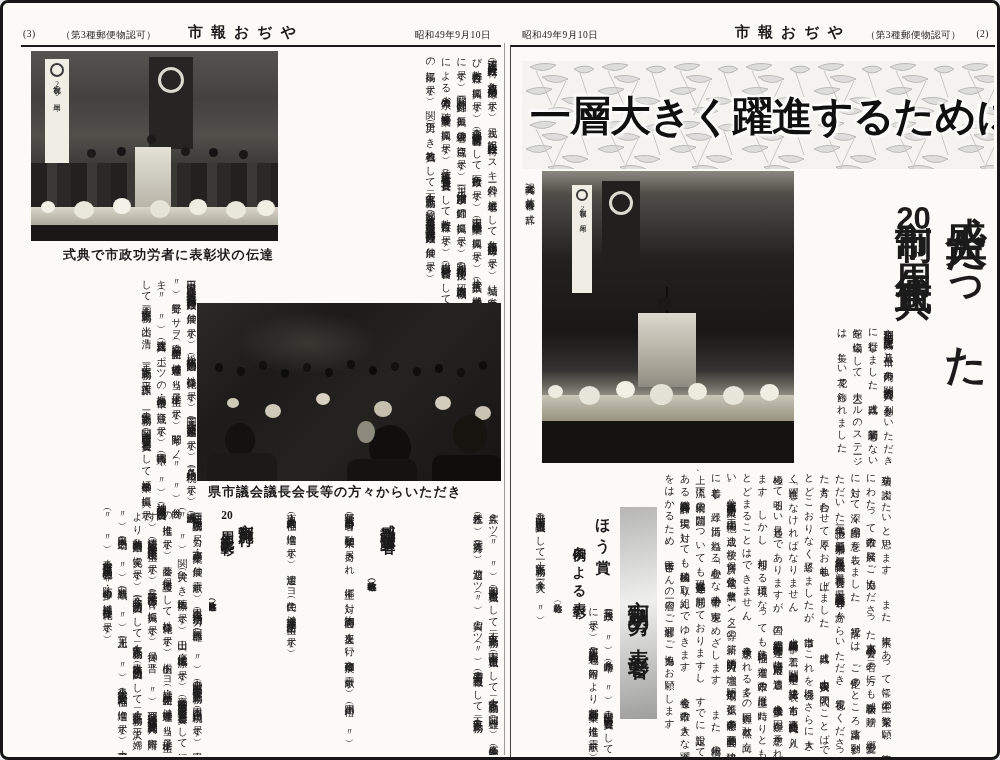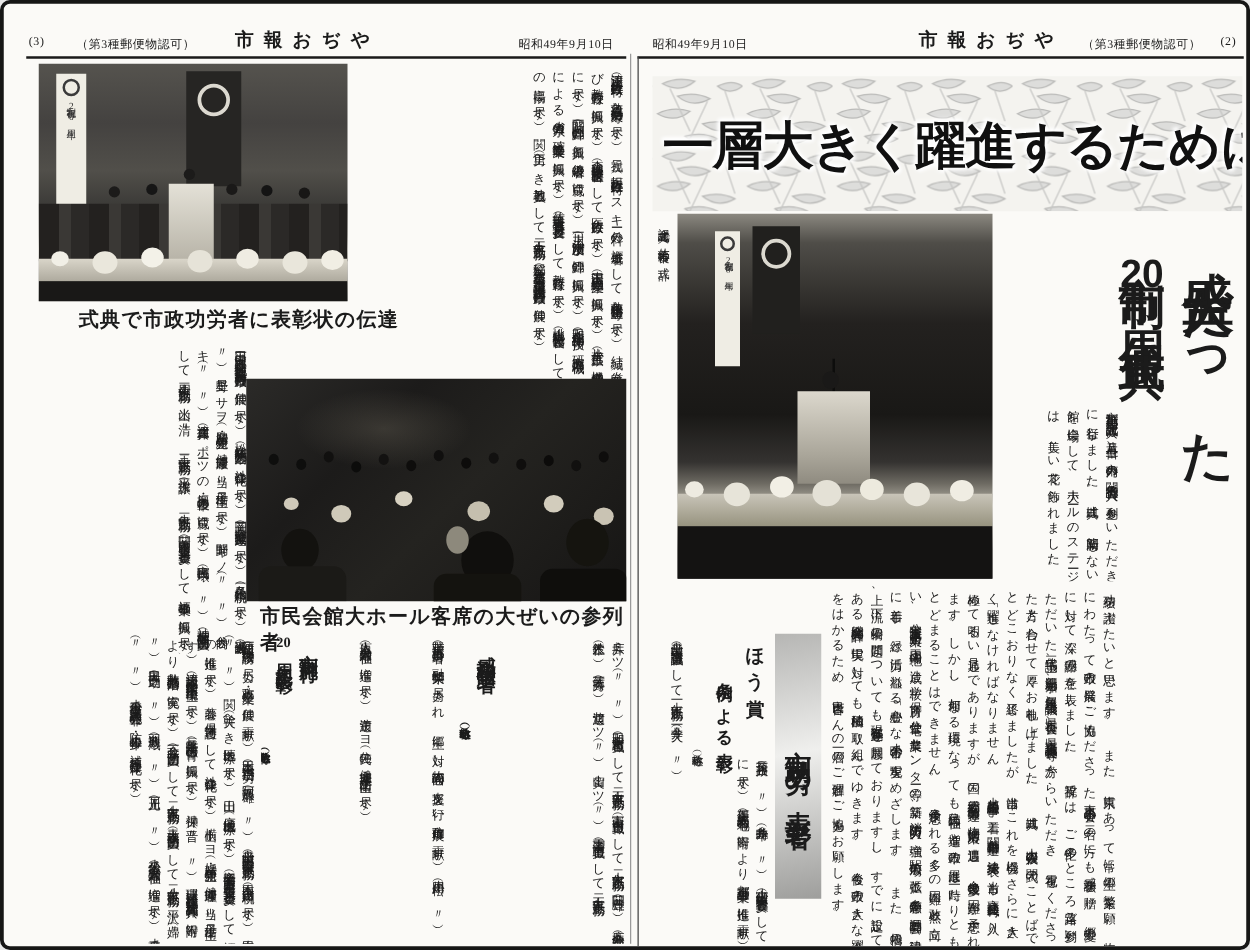--- a/index.html
+++ b/index.html
@@ -4,21 +4,21 @@
 <style>
   html,body{margin:0;padding:0;background:#e8e8e8;}
   #stage{position:relative;width:1000px;height:760px;background:#fbfaf7;border:3px solid #161616;border-radius:8px;overflow:hidden;box-sizing:border-box;
          font-family:"Liberation Serif","DejaVu Serif",serif;color:#1b1b1b;}
   .abs{position:absolute;}
   .v{writing-mode:vertical-rl;text-orientation:upright;}
   .names{font-size:10px;line-height:15.5px;letter-spacing:1px;overflow:hidden;text-align:start;}
   .small-hdr{font-size:9.5px;letter-spacing:.5px;}
   .masthead{font-size:15px;font-weight:bold;letter-spacing:8px;text-align:center;}
   .rule{background:#1a1a1a;}
-  .cap{font-size:16px;font-weight:bold;letter-spacing:1px;}
+  .cap{font-size:13px;font-weight:bold;letter-spacing:1px;}
   .photo{overflow:hidden;}
   
   #pageL{left:18px;top:12px;width:482px;height:740px;}
   #pageR{left:505px;top:12px;width:487px;height:740px;}
   .bottomflex{display:flex;flex-direction:row-reverse;gap:4px;}
   .sec-hdr{font-weight:bold;overflow:hidden;}
   .sec-hdr .l1{font-size:15px;letter-spacing:3px;padding-top:8px;font-weight:bold;}
   .sec-hdr .l2{font-size:14px;letter-spacing:2px;padding-top:24px;font-weight:bold;}
   .sec-hdr .l3{font-size:9px;padding-top:70px;letter-spacing:0;}
   .tcy{text-combine-upright:all;font-size:.85em;}
@@ -69,21 +69,21 @@
     <div class="abs v names" style="left:10px;top:258px;width:168px;height:250px;line-height:15px;">田中健一郎（連絡長・地区振興会長等自治行政の伸展に尽す）　松永祐成（防犯活動と社会浄化に尽す）　岡元義一（交通安全運動に尽す）　三条久松（納税に尽す）　安達鉄太郎（〃　〃）　星野ミサヲ（助産婦・新生児の健康管理に当り母子衛生に尽す）　間野キノ（〃　〃）　谷内サキ（〃　〃）　渡辺真作（スポーツの振興・後輩の育成に尽す）　宮嶋民壌（〃　〃）　神林増太郎（消防団員として三十四年以上勤務）　米山　清（〃　三十二年以上勤務）　平沢譲作（〃　三十年以上勤務）　関口藤内（民生委員・児童委員として福祉事業の振興に尽す）</div>
 
     <div class="abs photo" style="left:176px;top:288px;width:304px;height:178px;background:linear-gradient(135deg,#2b2a28 0%,#1c1b1a 30%,#242320 55%,#161514 100%);">
       <div class="abs" style="left:40px;top:8px;width:140px;height:64px;background:radial-gradient(closest-side,rgba(120,114,100,0.33),rgba(0,0,0,0));"></div>
       <div class="abs" style="left:18px;top:60px;width:8px;height:9px;border-radius:50%;background:#0e0e0d;box-shadow:22px 4px 0 #0e0e0d,44px -2px 0 #11100f,66px 6px 0 #0c0c0b,88px 0 0 #131211,110px 5px 0 #0e0d0c,132px -3px 0 #100f0e,154px 3px 0 #0d0c0b,176px -1px 0 #121110,198px 4px 0 #0f0e0d,220px 1px 0 #0c0b0a,242px 5px 0 #11100f,264px -2px 0 #0e0d0c;"></div>
       <div class="abs" style="left:30px;top:95px;width:12px;height:10px;border-radius:50%;background:#cfc9b9;box-shadow:40px 8px 0 2px #cfc9b9,90px -4px 0 1px #d8d2c2,150px 6px 0 3px #c5bfae,210px 0 0 2px #d2ccbc,250px 10px 0 2px #c9c3b3;"></div>
       <div class="abs" style="left:28px;top:120px;width:30px;height:34px;border-radius:50%;background:#13120f;box-shadow:150px 8px 0 6px #100f0d,230px -6px 0 2px #15140f;"></div>
       <div class="abs" style="left:160px;top:118px;width:18px;height:22px;border-radius:50%;background:#8d897c;"></div>
       <div class="abs" style="left:10px;top:150px;width:70px;height:28px;background:#1b1a17;border-radius:10px 10px 0 0;box-shadow:140px 6px 0 #14130f,225px 2px 0 #0f0e0c;"></div>
     </div>
-    <div class="abs cap" style="left:187px;top:468px;">市民会館大ホール客席の大ぜいの参列者</div>
+    <div class="abs cap" style="left:187px;top:468px;">県市議会議長会長等の方々からいただき</div>
 
     <div class="abs bottomflex" style="left:10px;top:490px;width:470px;height:250px;">
       <div class="v names" style="width:100px;height:250px;flex:none;">広井ミツ（〃　〃）　和田定吉（市職員として二十五年以上勤務）　富山万市（市職員として二十六年以上勤務）　関口豊雄（〃）　広井金治郎（〃）　鈴木仁三（〃）　佐藤秀一（〃）　渡辺セツ（〃）　山賀ミツ（〃）　南雲潔子（市職員として二十五年以上勤務）</div>
       <div class="v sec-hdr" style="width:36px;height:250px;flex:none;">
         <div class="l1">感謝状贈呈者</div>
         <div class="l3">（敬称略）</div>
       </div>
       <div class="v names" style="width:54px;height:250px;flex:none;">荻野虎吉（市出身者の融和繁栄に尽力され、郷土に対し物心両面の支援を行い市政伸展に貢献す）　小川国松（〃　〃）</div>
       <div class="v names" style="width:40px;height:250px;flex:none;">盲人協会（老人福祉の増進に尽す）　渡辺キヨ（住民の健康管理・予防衛生に尽す）</div>
       <div class="v sec-hdr" style="width:46px;height:250px;flex:none;">

